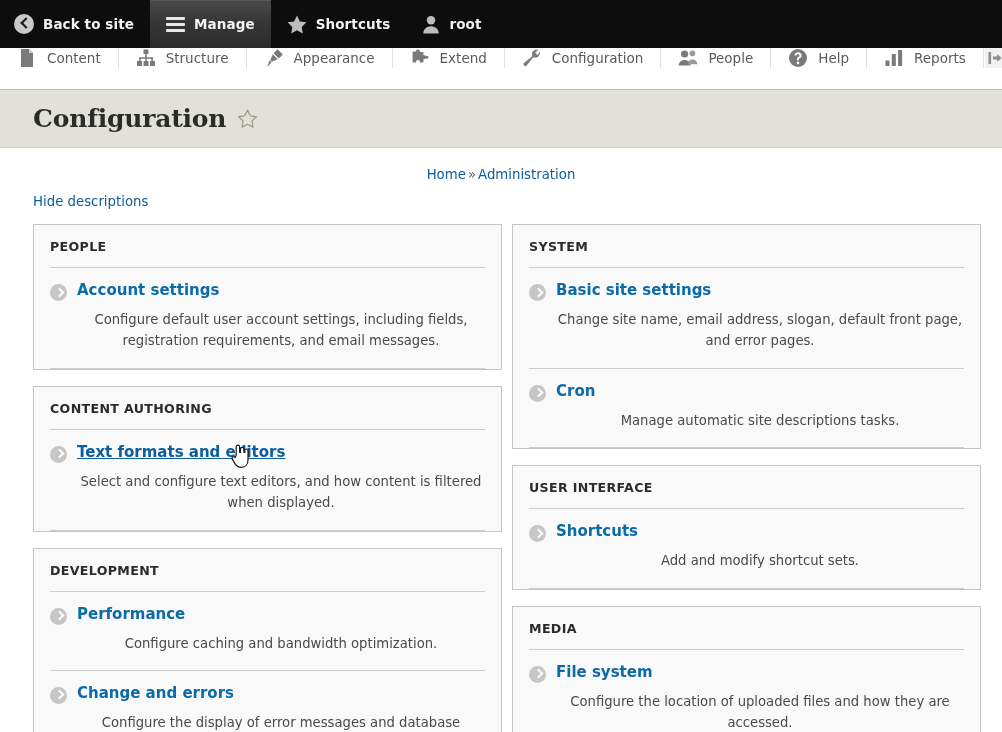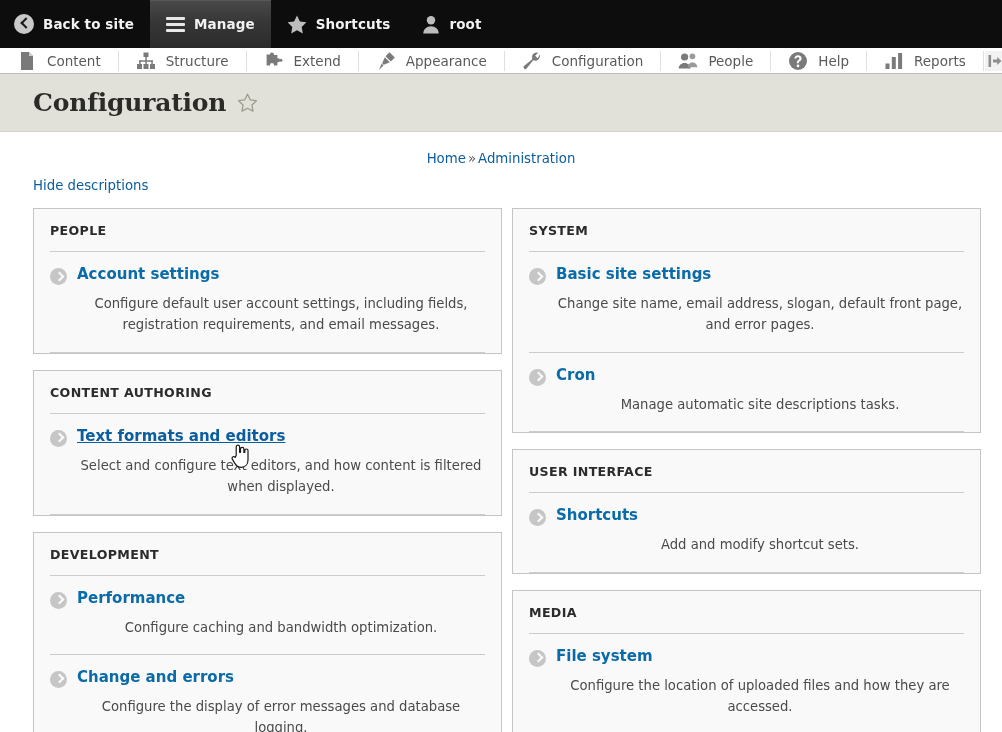--- a/index.html
+++ b/index.html
@@ -50,25 +50,25 @@
     border-left: 2.4px solid #1a1a1a;
     border-bottom: 2.4px solid #1a1a1a;
     transform: rotate(45deg);
   }
   
   .ic-burger { width: 19px; height: 15px; display: flex; flex-direction: column; justify-content: space-between; }
   .ic-burger i { display: block; height: 3px; background: #e8e8e8; border-radius: 1px; }
 
   
   .toolbar-tray {
-    height: 26px;
+    height: 42px;
     background: #ffffff;
     border-bottom: 1px solid #bebebe;
     display: flex;
-    align-items: center;
+    align-items: flex-start;
     position: relative;
     z-index: 25;
   }
   .tray-item {
     display: flex;
     align-items: center;
     gap: 10px;
     padding: 0 17px;
     border-right: 1px solid #e0e0e0;
     color: #5a5a5a;
@@ -271,36 +271,36 @@
           <rect x="15.3" y="9.3" width="1.5" height="3.7" fill="#7a7a7a"></rect>
           <rect x="9.3" y="9.3" width="1.5" height="3.7" fill="#7a7a7a"></rect>
         </svg>
     </span>
     <span>Structure</span>
   </div>
 
   <div class="tray-item">
     <span class="tray-icon">
       <svg viewBox="0 0 20 20">
-          <path d="M8 1.5a2 2 0 0 1 2 2v.6h3.4v3.2h.7a2 2 0 0 1 0 4h-.7v3.3H10v-.7a2 2 0 1 0-4 0v.7H2.6V3.5H6v-.6a2 2 0 0 1 2-1.4z" fill="#7a7a7a"></path>
-          <circle cx="16.9" cy="9.3" r="1.5" fill="#7a7a7a"></circle>
-        </svg>
-    </span>
-    <span>Extend</span>
-  </div>
-
-  <div class="tray-item">
-    <span class="tray-icon">
-      <svg viewBox="0 0 20 20">
           <path d="M13.5 1.2l5.3 5.3-4 4-5.3-5.3z" fill="#7a7a7a"></path>
           <path d="M8.8 6.2l5 5-6 2.6-1.6-1.6z" fill="#7a7a7a"></path>
           <path d="M5.6 12.6l1.9 1.9L3 19z" fill="#7a7a7a"></path>
         </svg>
     </span>
     <span>Appearance</span>
+  </div>
+
+  <div class="tray-item">
+    <span class="tray-icon">
+      <svg viewBox="0 0 20 20">
+          <path d="M8 1.5a2 2 0 0 1 2 2v.6h3.4v3.2h.7a2 2 0 0 1 0 4h-.7v3.3H10v-.7a2 2 0 1 0-4 0v.7H2.6V3.5H6v-.6a2 2 0 0 1 2-1.4z" fill="#7a7a7a"></path>
+          <circle cx="16.9" cy="9.3" r="1.5" fill="#7a7a7a"></circle>
+        </svg>
+    </span>
+    <span>Extend</span>
   </div>
 
   <div class="tray-item">
     <span class="tray-icon">
       <svg viewBox="0 0 20 20">
           <path d="M17.8 3.3a4.9 4.9 0 0 1-6.6 6l-6.4 7.9a1.8 1.8 0 1 1-2.5-2.5l7.9-6.4a4.9 4.9 0 0 1 6-6.6l-3 3 2.6 2.6z" fill="#7a7a7a"></path>
         </svg>
     </span>
     <span>Configuration</span>
   </div>

